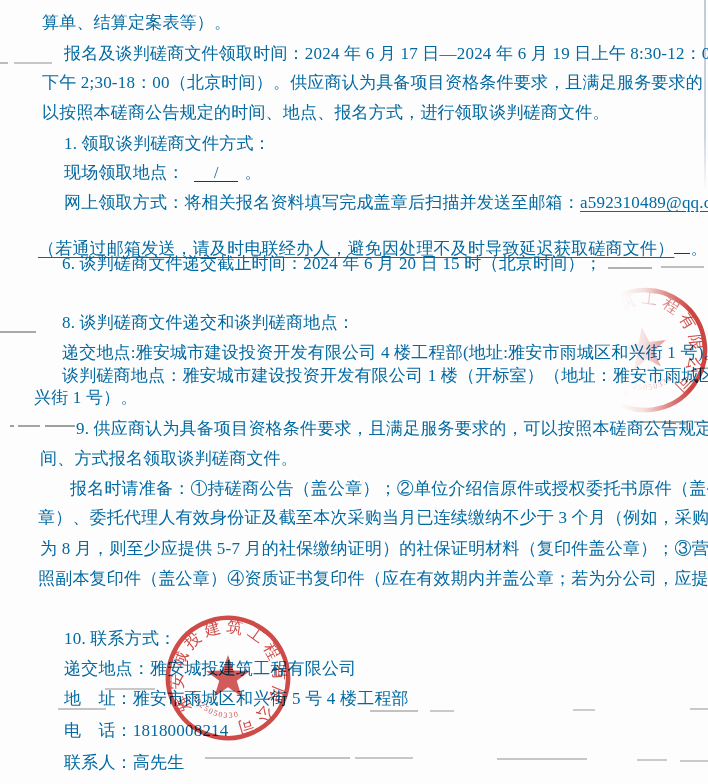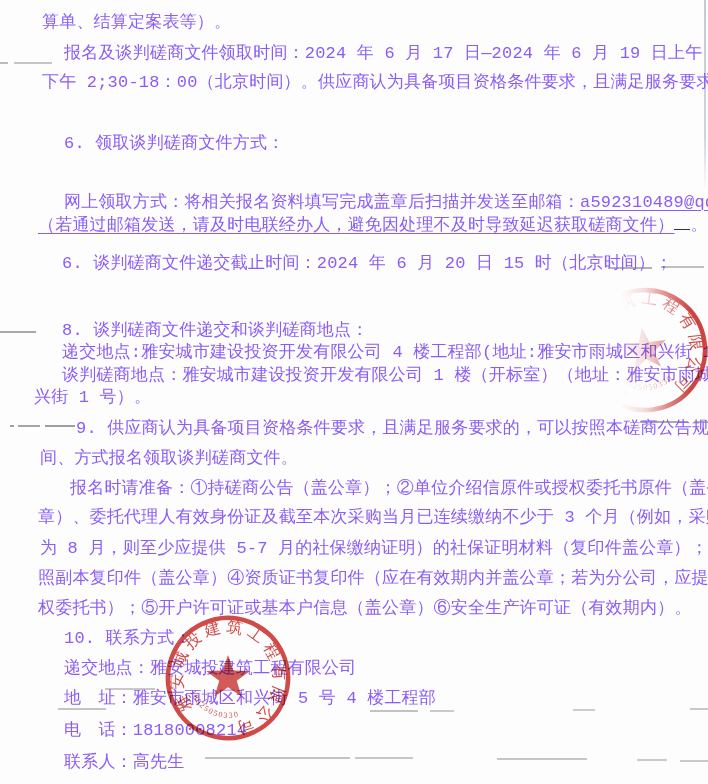--- a/index.html
+++ b/index.html
@@ -2,21 +2,21 @@
 <html><head>
 <meta charset="utf-8">
 <style>
   html,body{margin:0;padding:0;background:#fdfdfd;}
   .page{
     position:relative;width:708px;height:784px;background:#fdfdfd;overflow:hidden;
     font-family:"Liberation Serif","DejaVu Serif",serif;
   }
   .ln{
     position:absolute;font-size:17px;line-height:21px;white-space:nowrap;
-    color:#8b5cf6;letter-spacing:0.2px;font-family:Liberation Mono, monospace;
+    color:#0369a1;letter-spacing:0.2px;
   }
   .blank{
     display:inline-block;width:44px;margin:0 6px 0 10px;border-bottom:1.4px solid #333;
     text-align:center;line-height:16px;font-size:16px;
   }
   .ul{
     text-decoration:underline;text-underline-offset:3px;text-decoration-thickness:1.2px;
   }
   .ulext{display:inline-block;width:16px;border-bottom:1.4px solid #333;height:14px;}
   .art{position:absolute;height:1.5px;background:#b5b5b5;}
@@ -55,43 +55,46 @@
   <div class="art" style="left:690px;top:708px;width:18px;background:#c8c8c8;"></div>
   <div class="art" style="left:205px;top:757px;width:145px;background:#c2c2c2;"></div>
   <div class="art" style="left:355px;top:757px;width:58px;background:#c7c7c7;"></div>
   <div class="art" style="left:497px;top:758px;width:90px;background:#c7c7c7;"></div>
   <div class="art" style="left:637px;top:759px;width:30px;background:#cacaca;"></div>
   <div class="art" style="left:680px;top:760px;width:28px;background:#cacaca;"></div>
 
   <div class="ln" style="left:42px;top:12px">算单、结算定案表等）。</div>
   <div class="ln" style="left:64px;top:43px">报名及谈判磋商文件领取时间：2024 年 6 月 17 日—2024 年 6 月 19 日上午 8:30-12：00；</div>
   <div class="ln" style="left:42px;top:72px">下午 2;30-18：00（北京时间）。供应商认为具备项目资格条件要求，且满足服务要求的，可</div>
-  <div class="ln" style="left:64px;top:133px">6. 领取谈判磋商文件方式：</div>
+  <div class="ln" style="left:42px;top:102px">以按照本磋商公告规定的时间、地点、报名方式，进行领取谈判磋商文件。</div>
+  <div class="ln" style="left:64px;top:133px">1. 领取谈判磋商文件方式：</div>
 
+  <div class="ln" style="left:64px;top:162px">
+    <span>现场领取地点：</span><span class="blank">/</span><span>。</span>
+  </div>
 
   <div class="ln" style="left:64px;top:192px">
     <span>网上领取方式：将相关报名资料填写完成盖章后扫描并发送至邮箱：</span><span class="ul">a592310489@qq.com</span>
   </div>
 
-  <div class="ln" style="left:38px;top:215px">
+  <div class="ln" style="left:38px;top:238px">
     <span class="ul">（若通过邮箱发送，请及时电联经办人，避免因处理不及时导致延迟获取磋商文件）</span><span class="ulext"></span><span>。</span>
   </div>
 
   <div class="ln" style="left:62px;top:253px">6. 谈判磋商文件递交截止时间：2024 年 6 月 20 日 15 时（北京时间）；</div>
-  <div class="ln" style="left:62px;top:320px">8. 谈判磋商文件递交和谈判磋商地点：</div>
+  <div class="ln" style="left:62px;top:312px">8. 谈判磋商文件递交和谈判磋商地点：</div>
   <div class="ln" style="left:62px;top:342px">递交地点:雅安城市建设投资开发有限公司 4 楼工程部(地址:雅安市雨城区和兴街 1 号)。</div>
   <div class="ln" style="left:62px;top:365px">谈判磋商地点：雅安城市建设投资开发有限公司 1 楼（开标室）（地址：雅安市雨城区和</div>
   <div class="ln" style="left:34px;top:387px">兴街 1 号）。</div>
   <div class="ln" style="left:76px;top:418px">9. 供应商认为具备项目资格条件要求，且满足服务要求的，可以按照本磋商公告规定的时</div>
   <div class="ln" style="left:40px;top:448px">间、方式报名领取谈判磋商文件。</div>
   <div class="ln" style="left:70px;top:478px">报名时请准备：①持磋商公告（盖公章）；②单位介绍信原件或授权委托书原件（盖公</div>
   <div class="ln" style="left:38px;top:507px">章）、委托代理人有效身份证及截至本次采购当月已连续缴纳不少于 3 个月（例如，采购当月</div>
   <div class="ln" style="left:40px;top:538px">为 8 月，则至少应提供 5-7 月的社保缴纳证明）的社保证明材料（复印件盖公章）；③营业执</div>
   <div class="ln" style="left:38px;top:568px">照副本复印件（盖公章）④资质证书复印件（应在有效期内并盖公章；若为分公司，应提供授</div>
-  <div class="ln" style="left:38px;top:598px">权委托书）；⑤开户许可证或基本户信息（盖公章）⑥安全生产许可证（有效期内）。</div>
   <div class="ln" style="left:64px;top:628px">10. 联系方式：</div>
   <div class="ln" style="left:64px;top:658px">递交地点：雅安城投建筑工程有限公司</div>
   <div class="ln" style="left:64px;top:688px">地　址：雅安市雨城区和兴街 5 号 4 楼工程部</div>
   <div class="ln" style="left:64px;top:720px">电　话：18180008214</div>
   <div class="ln" style="left:64px;top:752px">联系人：高先生</div>
 
   <svg class="stamp stamp-bottom" width="150" height="150" viewBox="-75 -75 150 150">
     <defs>
       <path id="sealArcA" d="M -23 39.8 A 46 46 0 1 1 23 39.8"></path>
       <path id="sealNumA" d="M -30.6 25.7 A 40 40 0 0 0 30.6 25.7"></path>

